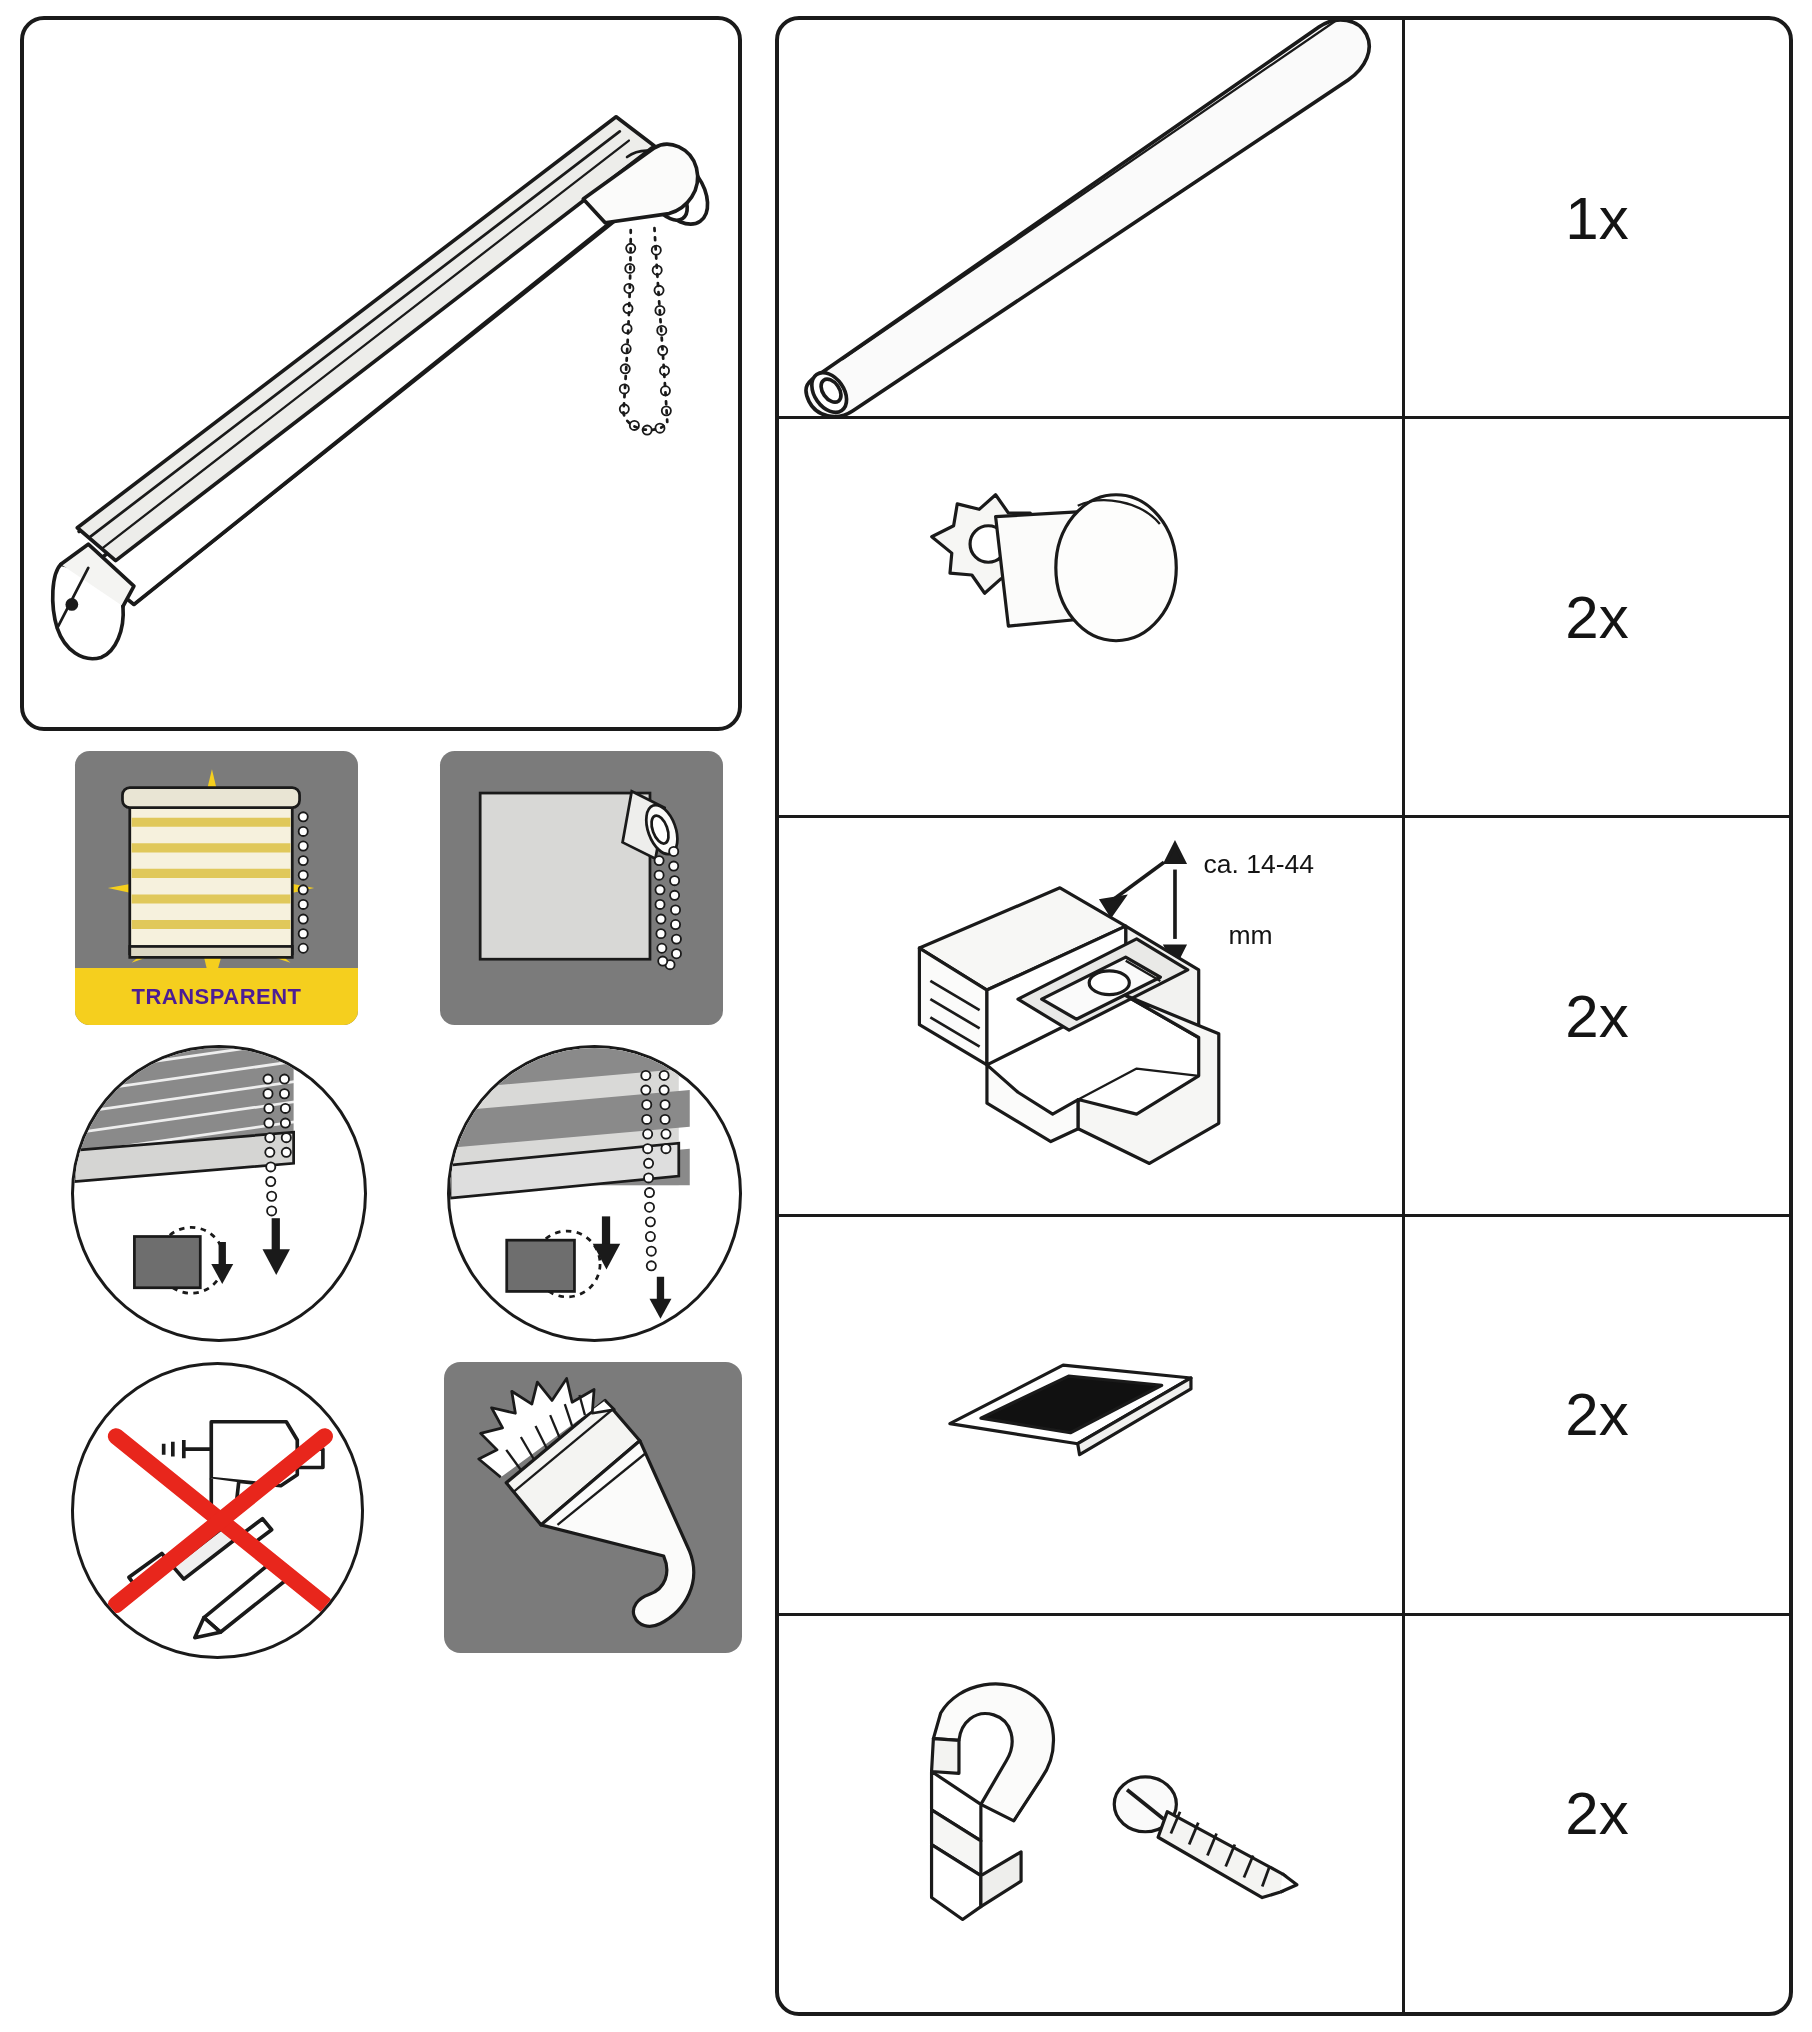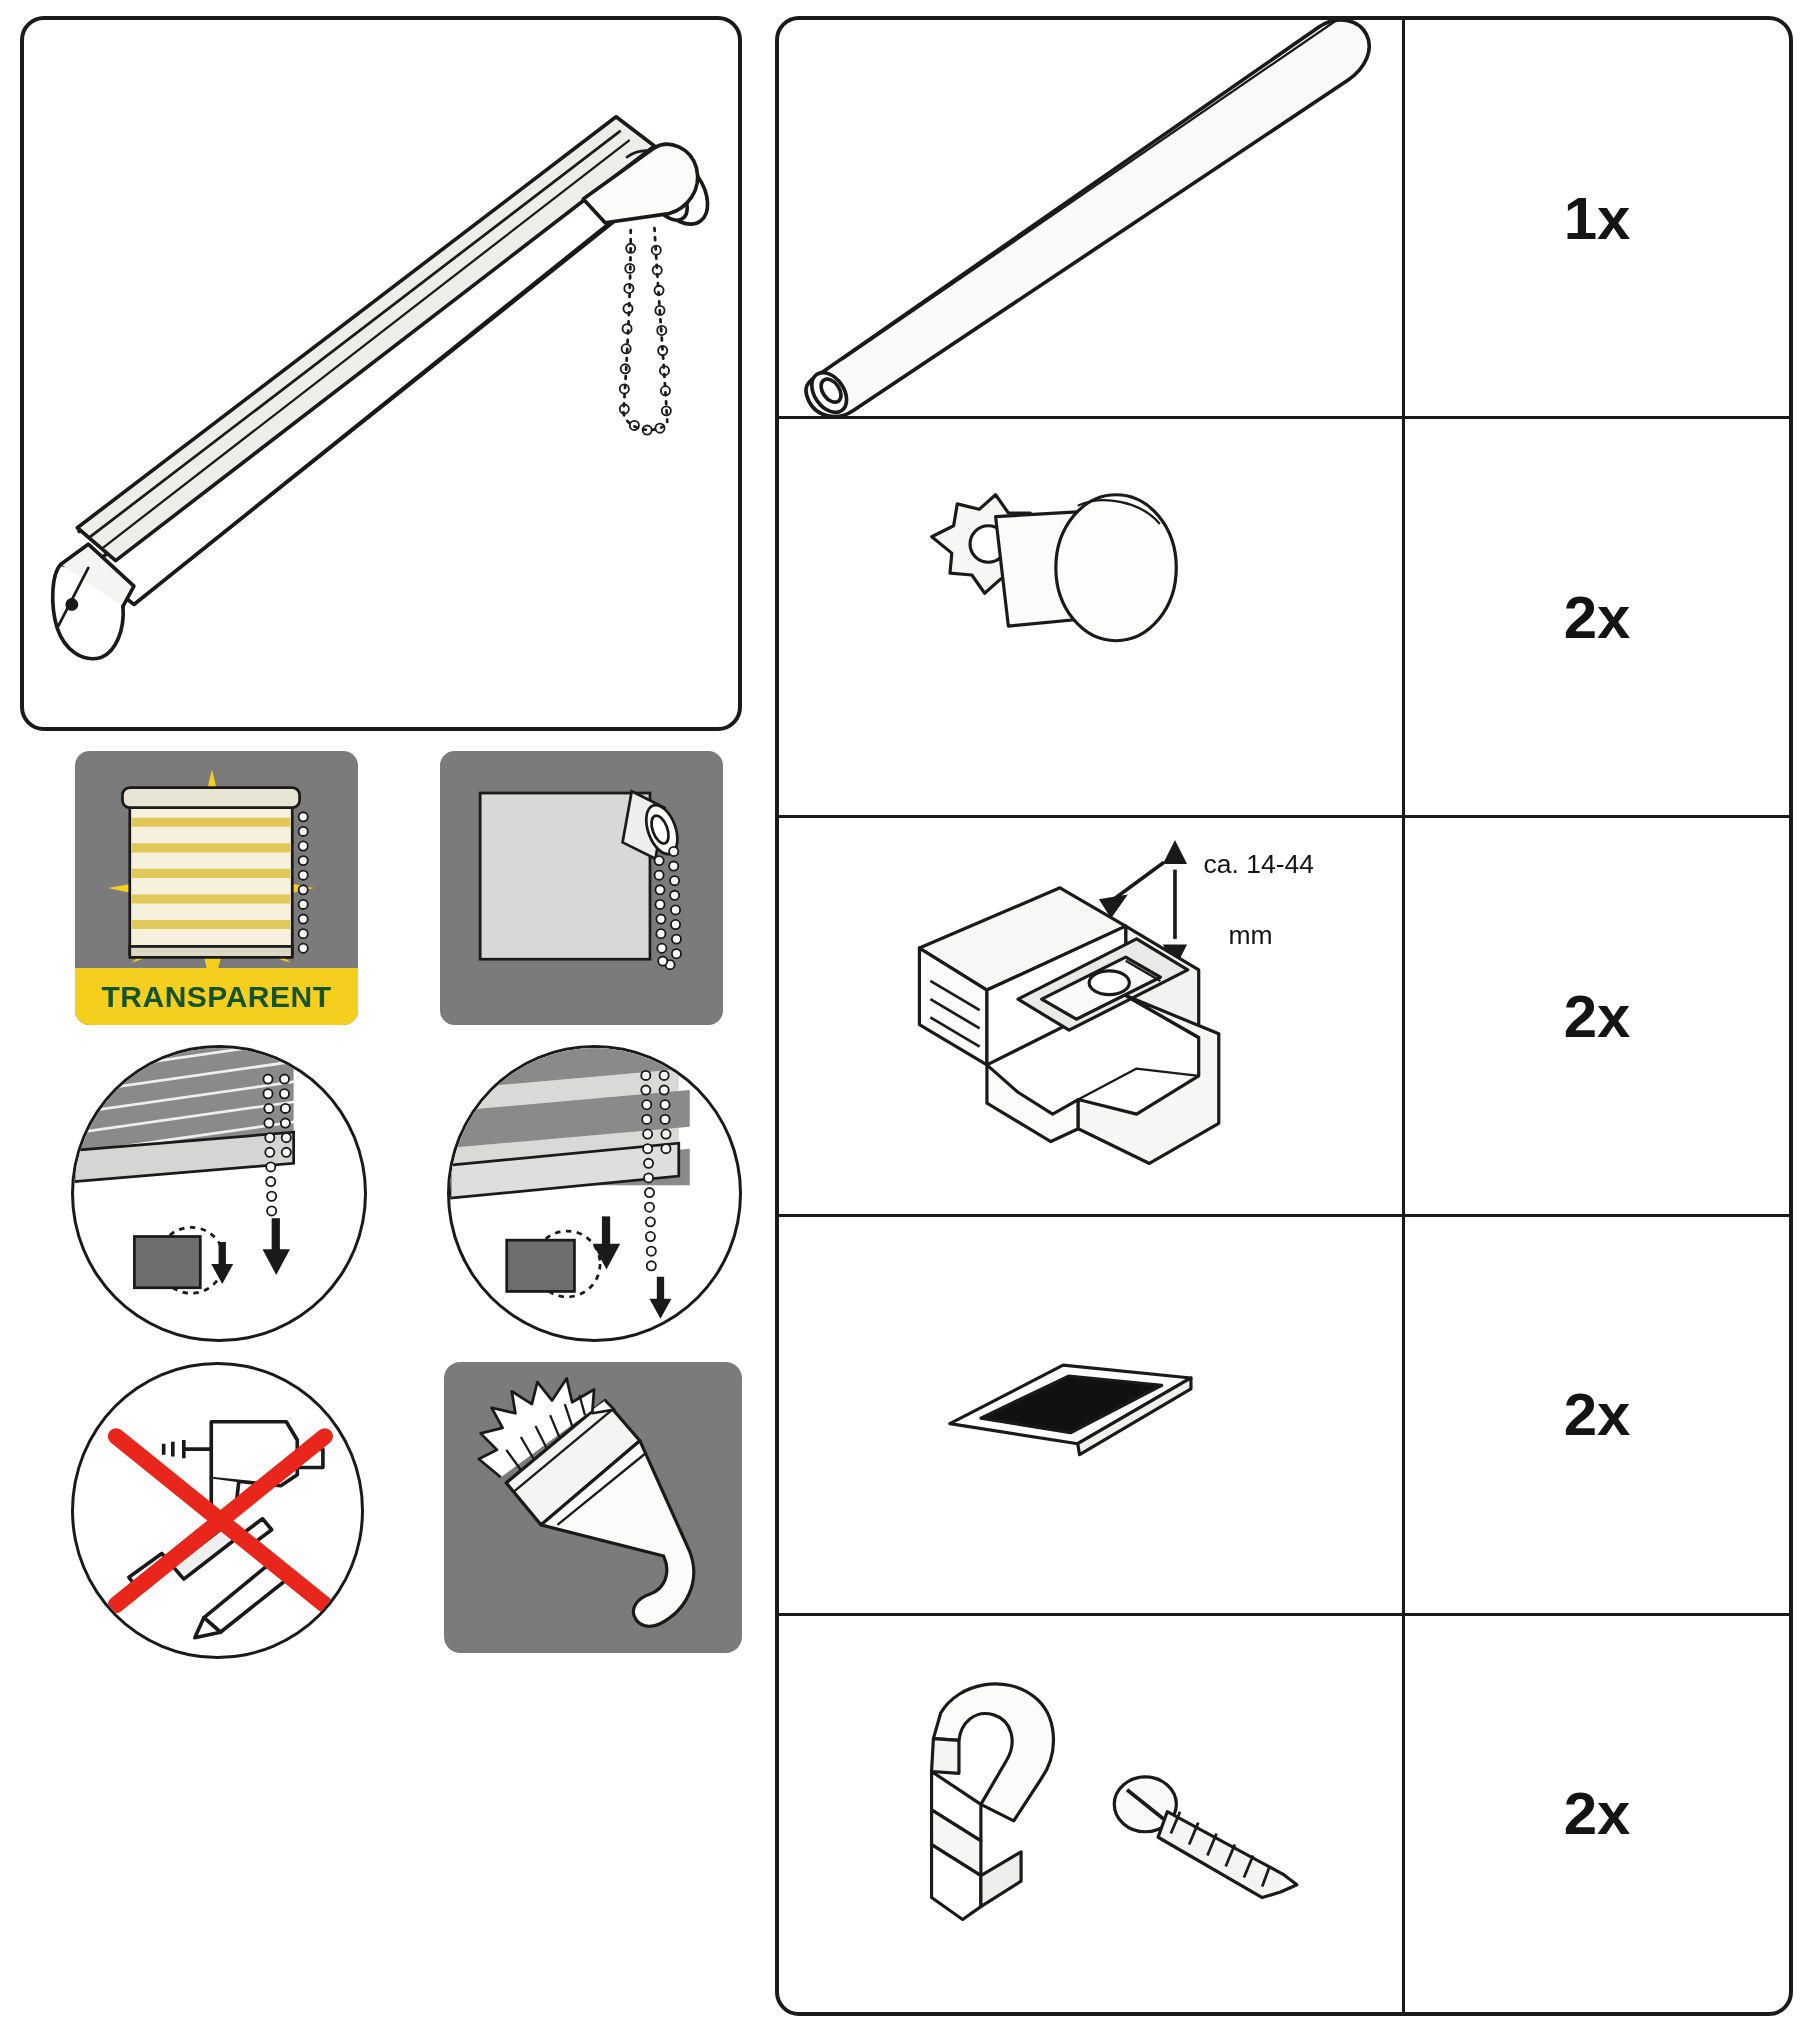--- a/index.html
+++ b/index.html
@@ -60,24 +60,24 @@
   .feature-label {
     position: absolute;
     left: 0;
     right: 0;
     bottom: 0;
     height: 57px;
     background: #f5cf1e;
     display: flex;
     align-items: center;
     justify-content: center;
-    font-size: 30px;
+    font-size: 22px;
     font-weight: bold;
     letter-spacing: 0.5px;
-    color: #14532d;
+    color: #4c1d95;
   }
 
   .circle-row {
     display: flex;
     flex-direction: row;
     gap: 80px;
     padding-left: 51px;
     box-sizing: border-box;
   }
   .circle-tile {
@@ -142,21 +142,21 @@
     justify-content: center;
     border-right: 3.7px solid #1a1a1a;
     overflow: hidden;
   }
   .part-qty {
     width: 384px;
     display: flex;
     align-items: center;
     justify-content: center;
     font-size: 60px;
-    font-weight: bold;
+    font-weight: normal;
     color: #141414;
   }
 
   .dim-text {
     position: absolute;
     font-size: 26.5px;
     color: #141414;
     white-space: nowrap;
   }
 

